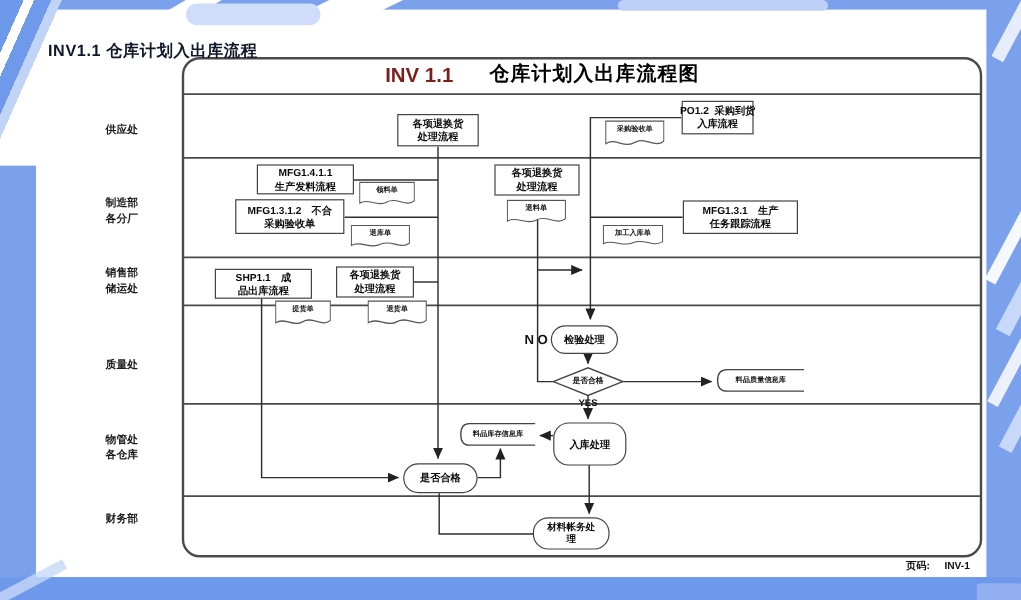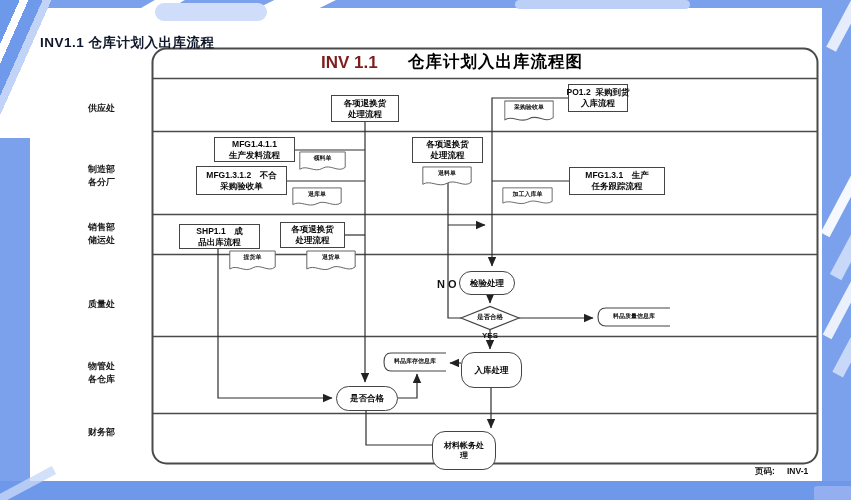--- a/index.html
+++ b/index.html
@@ -127,21 +127,21 @@
 <div class="abs box" style="left:214px;top:137px;width:81px;height:25px"><span>MFG1.4.1.1</span><span>生产发料流程</span></div>
 <div class="abs box" style="left:196px;top:166px;width:91px;height:29px"><span>MFG1.3.1.2　不合</span><span>采购验收单</span></div>
 <div class="abs box" style="left:412px;top:137px;width:71px;height:26px"><span>各项退换货</span><span>处理流程</span></div>
 <div class="abs box" style="left:569px;top:167px;width:96px;height:28px"><span>MFG1.3.1　生产</span><span>任务跟踪流程</span></div>
 <div class="abs box" style="left:179px;top:224px;width:81px;height:25px"><span>SHP1.1　成</span><span>品出库流程</span></div>
 <div class="abs box" style="left:280px;top:222px;width:65px;height:26px"><span>各项退换货</span><span>处理流程</span></div>
 
 <div class="abs pill" style="left:459px;top:271px;width:56px;height:24px"><span>检验处理</span></div>
 <div class="abs pill" style="left:461px;top:352px;width:61px;height:36px"><span>入库处理</span></div>
 <div class="abs pill" style="left:336px;top:386px;width:62px;height:25px"><span>是否合格</span></div>
-<div class="abs pill" style="left:432px;top:431px;width:64px;height:39px;line-height:10px;font-size:8px"><span>材料帐务处</span><span>理</span></div>
+<div class="abs pill" style="left:444px;top:431px;width:64px;height:27px;line-height:10px;font-size:8px"><span>材料帐务处</span><span>理</span></div>
 
 <div class="abs float-lbl" style="left:462px;top:313px;width:56px;font-size:6.5px">是否合格</div>
 <div class="abs float-lbl" style="left:600px;top:312px;width:68px;font-size:6px">料品质量信息库</div>
 <div class="abs float-lbl" style="left:386px;top:357px;width:58px;font-size:6px">料品库存信息库</div>
 <div class="abs float-lbl" style="left:437px;top:278px;font-size:11px">N O</div>
 <div class="abs float-lbl" style="left:482px;top:331px;font-size:8px">YES</div>
 
 <div class="abs doc" style="left:504px;top:100px;width:50px;height:27px">
     <svg viewBox="0 0 60 26" preserveAspectRatio="none">
       <path d="M1,1 L59,1 L59,17 C50,23 40,13 30,18 C20,23 10,14 1,19 Z" fill="#fff" stroke="#555" stroke-width="1"></path>

